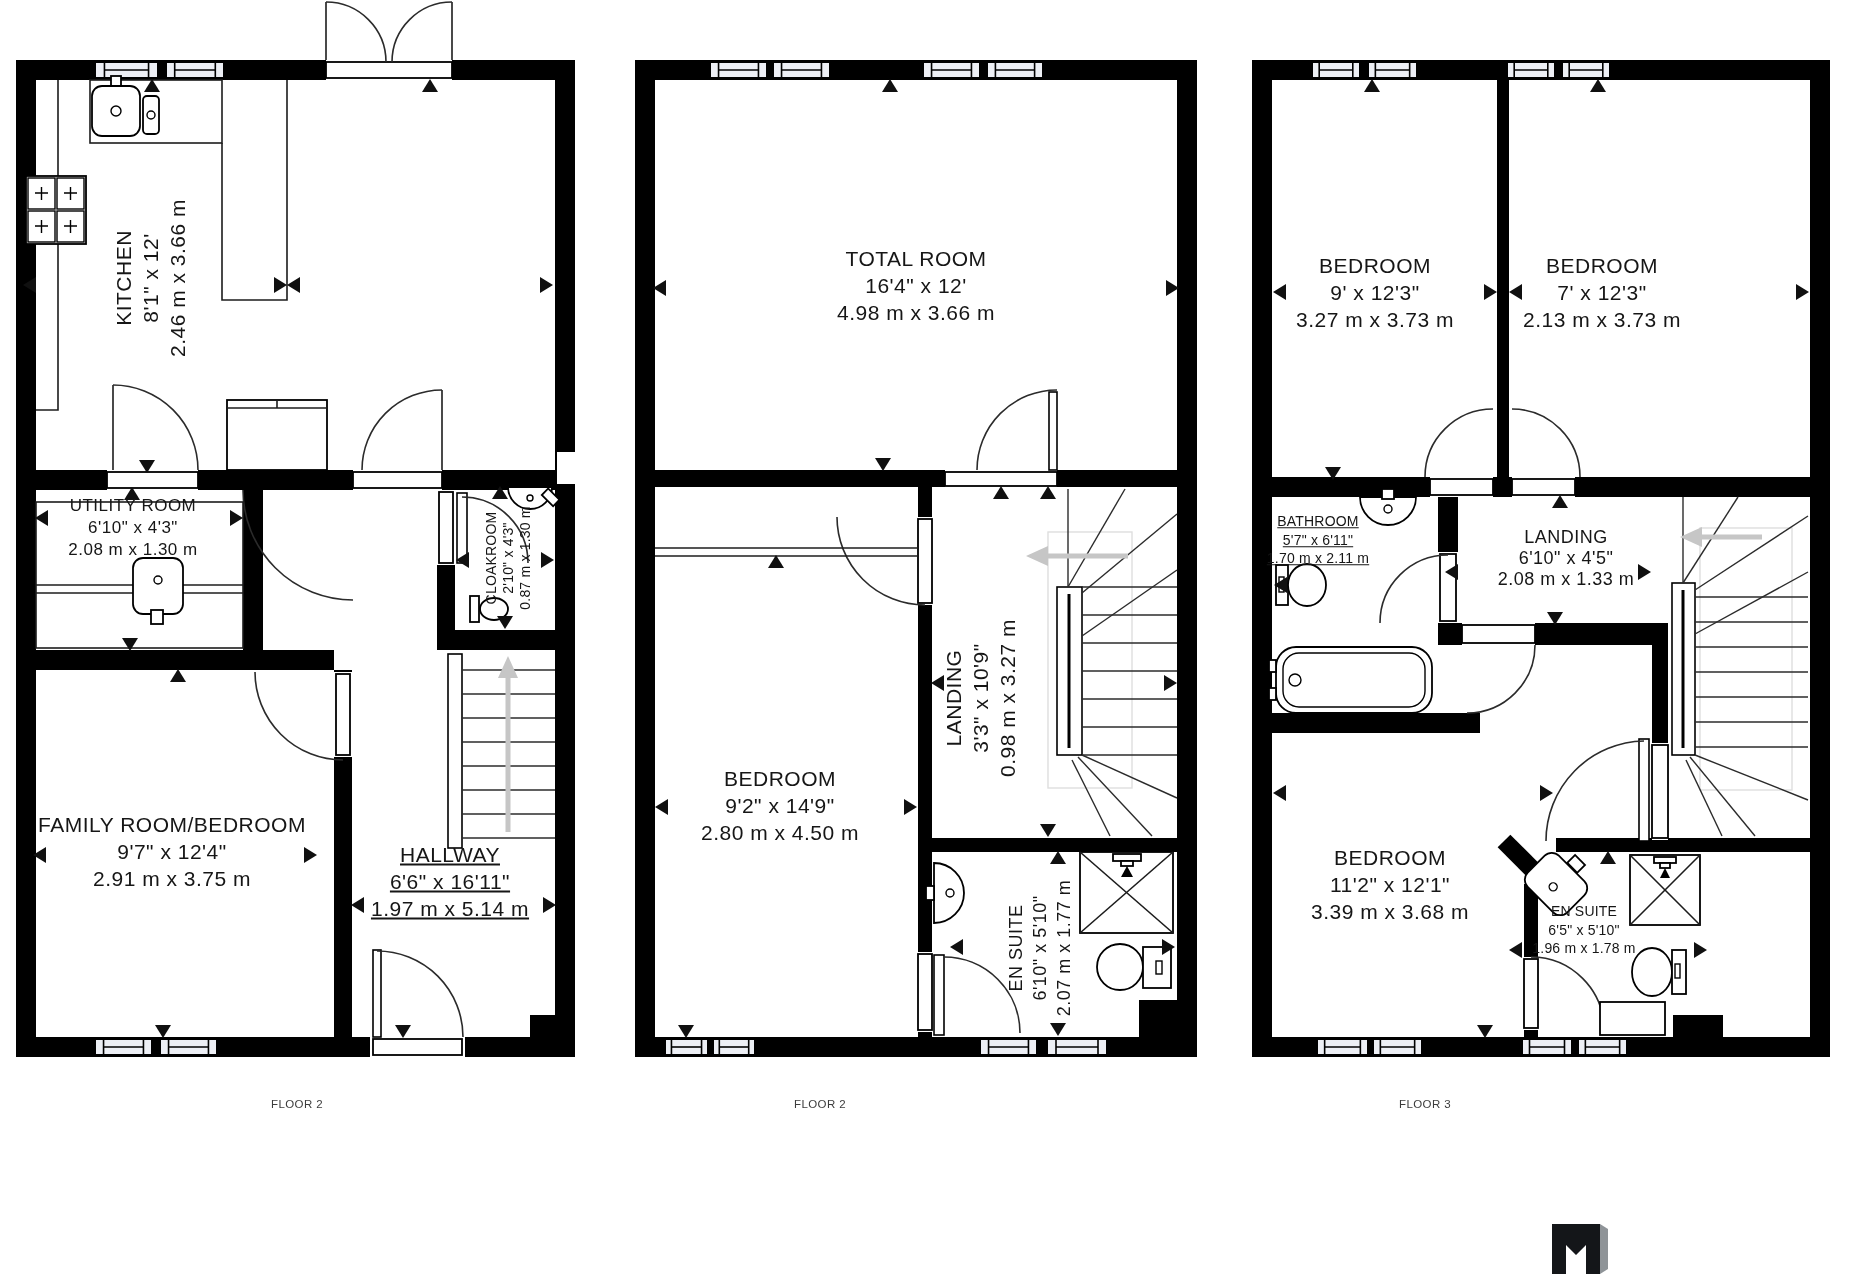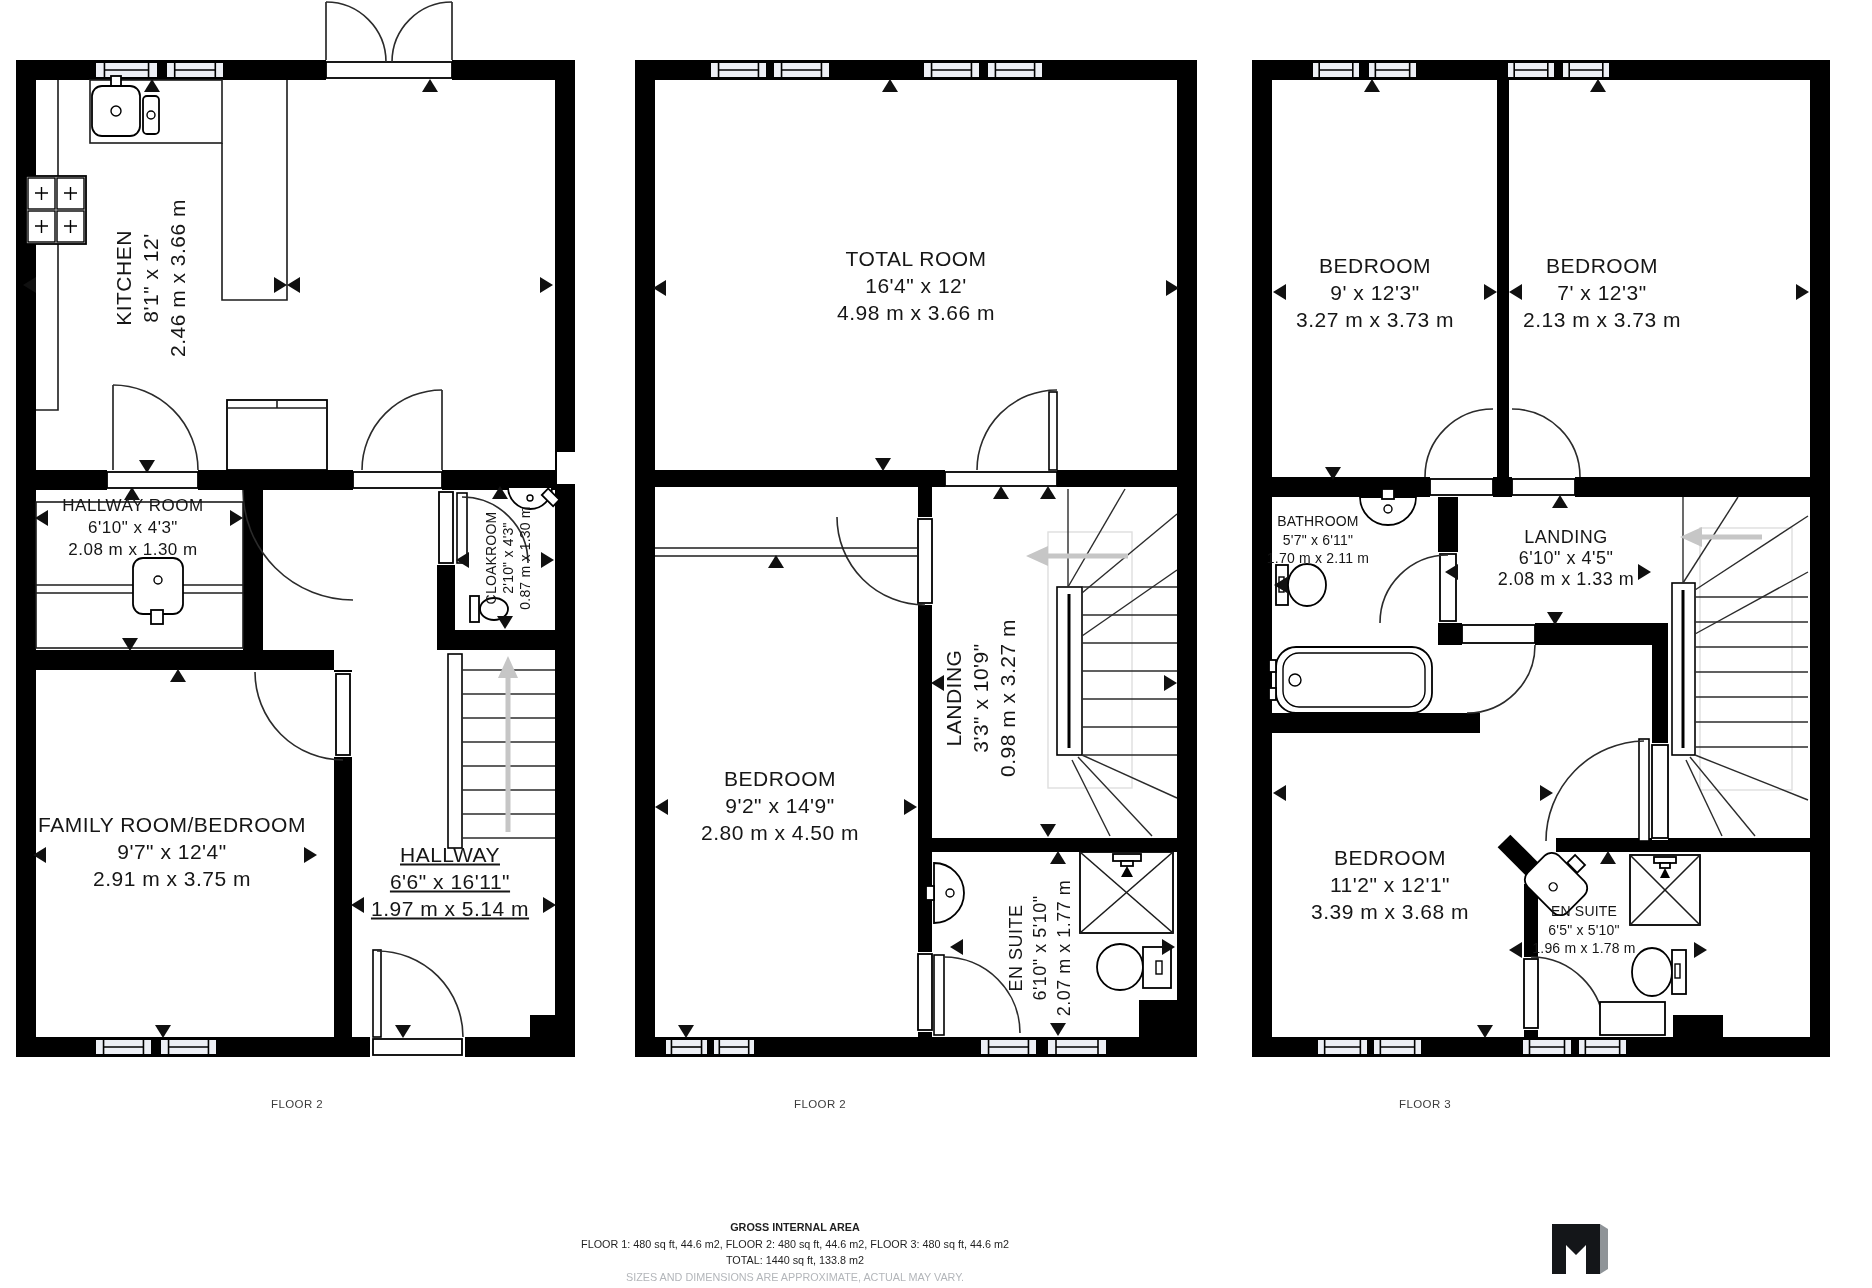--- a/index.html
+++ b/index.html
@@ -425,21 +425,21 @@
     <path d="M2,3 H50 V53 H36 V24 L26,34 L16,24 V53 H2 Z" fill="#141619"></path>
   </g>
 </svg>
 
 <div class="rlabel rot main" style="left:150px;top:278px;">
   <span>KITCHEN</span>
       <span>8'1" x 12'</span>
       <span>2.46 m x 3.66 m</span>
 </div>
 <div class="rlabel mid" style="left:133px;top:528px;">
-  <span>HALLWAY ROOM</span>
+  <span>UTILITY ROOM</span>
       <span>6'10" x 4'3"</span>
       <span>2.08 m x 1.30 m</span>
 </div>
 <div class="rlabel rot xs" style="left:508px;top:558px;">
   <span>CLOAKROOM</span>
       <span>2'10" x 4'3"</span>
       <span>0.87 m x 1.30 m</span>
 </div>
 <div class="rlabel main" style="left:172px;top:851px;text-align:center;">
   <span>FAMILY ROOM/BEDROOM</span>
@@ -474,21 +474,21 @@
 <div class="rlabel main" style="left:1375px;top:292px;">
   <span>BEDROOM</span>
       <span>9' x 12'3"</span>
       <span>3.27 m x 3.73 m</span>
 </div>
 <div class="rlabel main" style="left:1602px;top:292px;">
   <span>BEDROOM</span>
       <span>7' x 12'3"</span>
       <span>2.13 m x 3.73 m</span>
 </div>
-<div class="rlabel xs2" style="left:1318px;top:540px;">
+<div class="rlabel xs2" style="left:1318px;top:540px;text-decoration:underline;">
   <span>BATHROOM</span>
       <span>5'7" x 6'11"</span>
       <span>1.70 m x 2.11 m</span>
 </div>
 <div class="rlabel mid3" style="left:1566px;top:558px;">
   <span>LANDING</span>
       <span>6'10" x 4'5"</span>
       <span>2.08 m x 1.33 m</span>
 </div>
 <div class="rlabel main" style="left:1390px;top:884px;">
@@ -499,21 +499,15 @@
 <div class="rlabel xs2" style="left:1584px;top:930px;">
   <span>EN SUITE</span>
       <span>6'5" x 5'10"</span>
       <span>1.96 m x 1.78 m</span>
 </div>
 
 <div class="floor-label" style="left:297px;top:1104px;">FLOOR 2</div>
 <div class="floor-label" style="left:820px;top:1104px;">FLOOR 2</div>
 <div class="floor-label" style="left:1425px;top:1104px;">FLOOR 3</div>
 
-<div class="footer">
-  <div class="t">GROSS INTERNAL AREA</div>
-  <div>FLOOR 1: 480 sq ft, 44.6 m2, FLOOR 2: 480 sq ft, 44.6 m2, FLOOR 3: 480 sq ft, 44.6 m2</div>
-  <div>TOTAL: 1440 sq ft, 133.8 m2</div>
-  <div class="d">SIZES AND DIMENSIONS ARE APPROXIMATE, ACTUAL MAY VARY.</div>
-</div>
 
 
 </div>
 
 </body></html>

